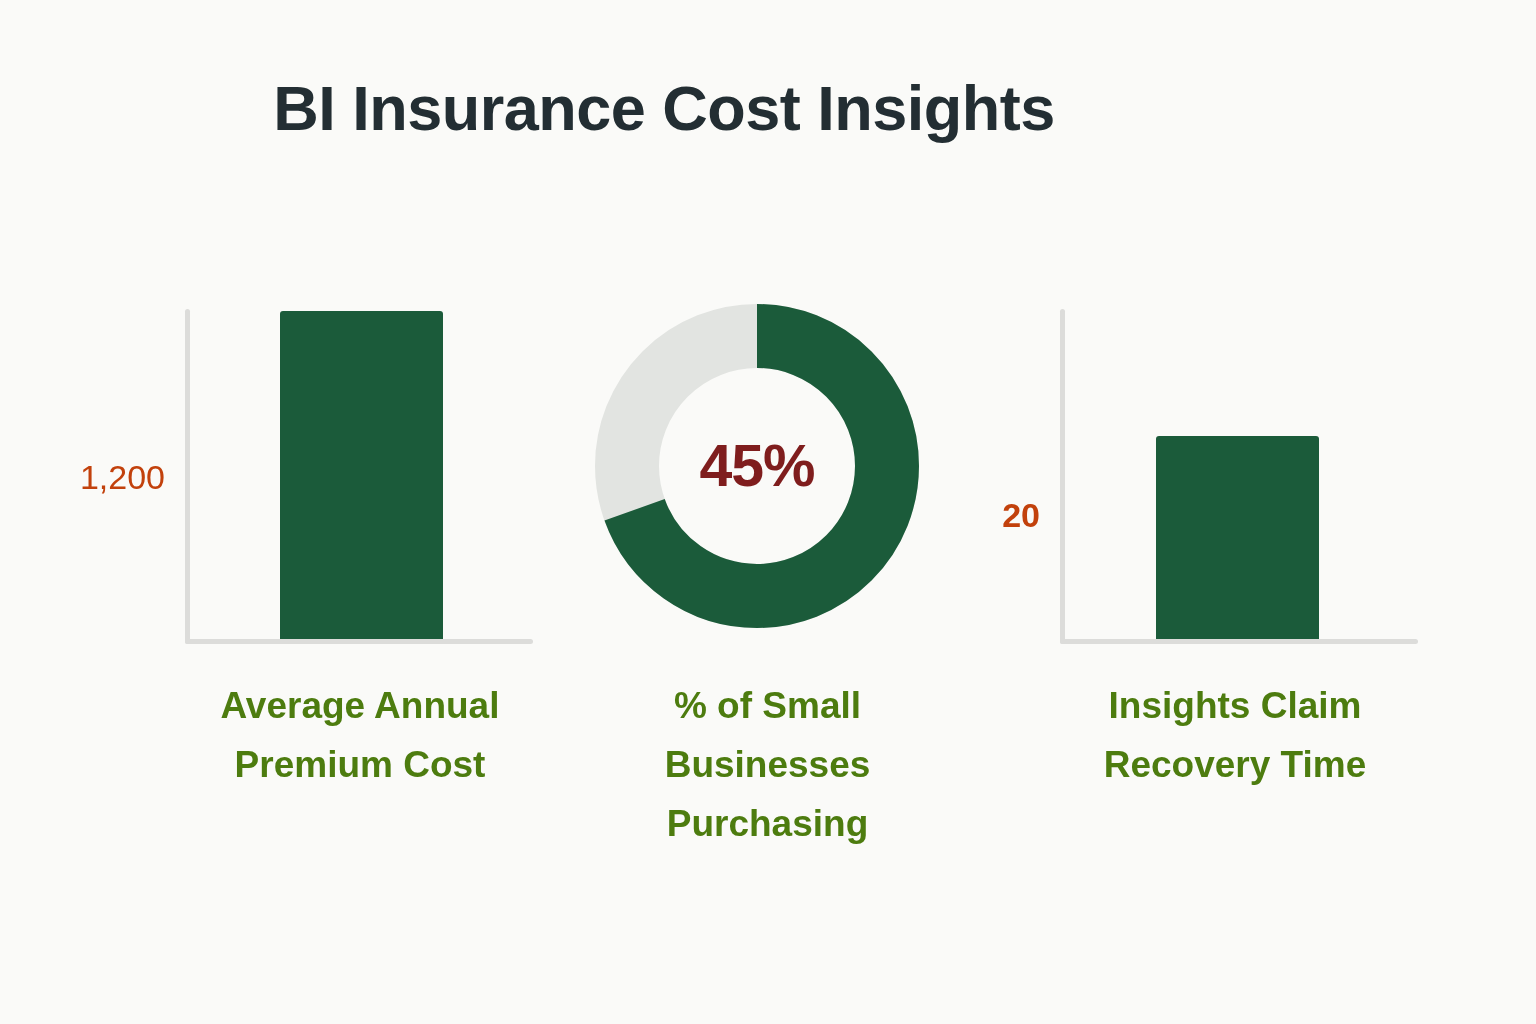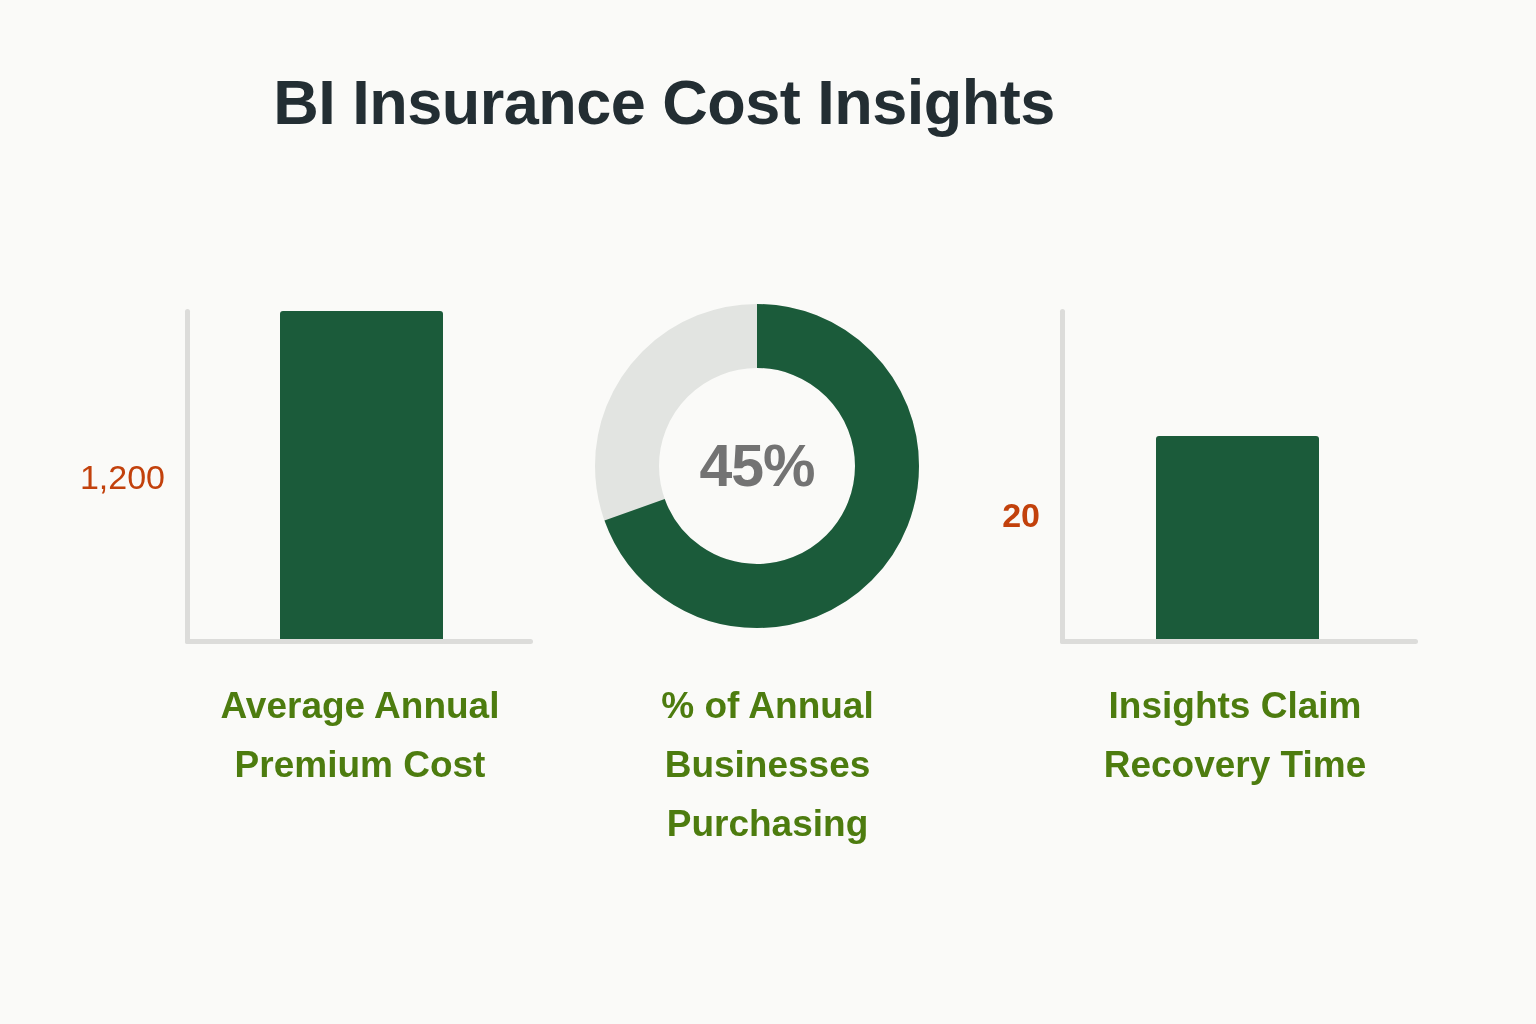--- a/index.html
+++ b/index.html
@@ -11,21 +11,21 @@
     height: 1024px;
     background: #FAFAF8;
     font-family: "Liberation Sans", sans-serif;
     overflow: hidden;
     position: relative;
   }
 
   
   .chart-title {
     position: absolute;
-    top: 68px;
+    top: 74px;
     left: 0;
     width: 1328px;
     text-align: center;
     font-size: 63px;
     font-weight: bold;
     letter-spacing: -0.5px;
     color: #232E33;
     line-height: 1.1;
     white-space: nowrap;
   }
@@ -116,21 +116,21 @@
     left: 10px;
     top: 8px;
     width: 324px;
     height: 324px;
     display: flex;
     align-items: center;
     justify-content: center;
     font-size: 59px;
     font-weight: bold;
     letter-spacing: -1px;
-    color: #737373;
+    color: #7f1d1d;
   }
 
   
   .caption {
     position: absolute;
     top: 676px;
     font-size: 37px;
     font-weight: bold;
     line-height: 1.6;
     color: #4d7c0f;
@@ -179,21 +179,21 @@
       <div class="value-label">20</div>
     </div>
   </div>
 
   <div class="caption caption-left">
     <span class="caption-line">Average Annual</span>
     <span class="caption-line">Premium Cost</span>
   </div>
 
   <div class="caption caption-center">
-    <span class="caption-line">% of Annual</span>
+    <span class="caption-line">% of Small</span>
     <span class="caption-line">Businesses</span>
     <span class="caption-line">Purchasing</span>
   </div>
 
   <div class="caption caption-right">
     <span class="caption-line">Insights Claim</span>
     <span class="caption-line">Recovery Time</span>
   </div>
 
 </div>

